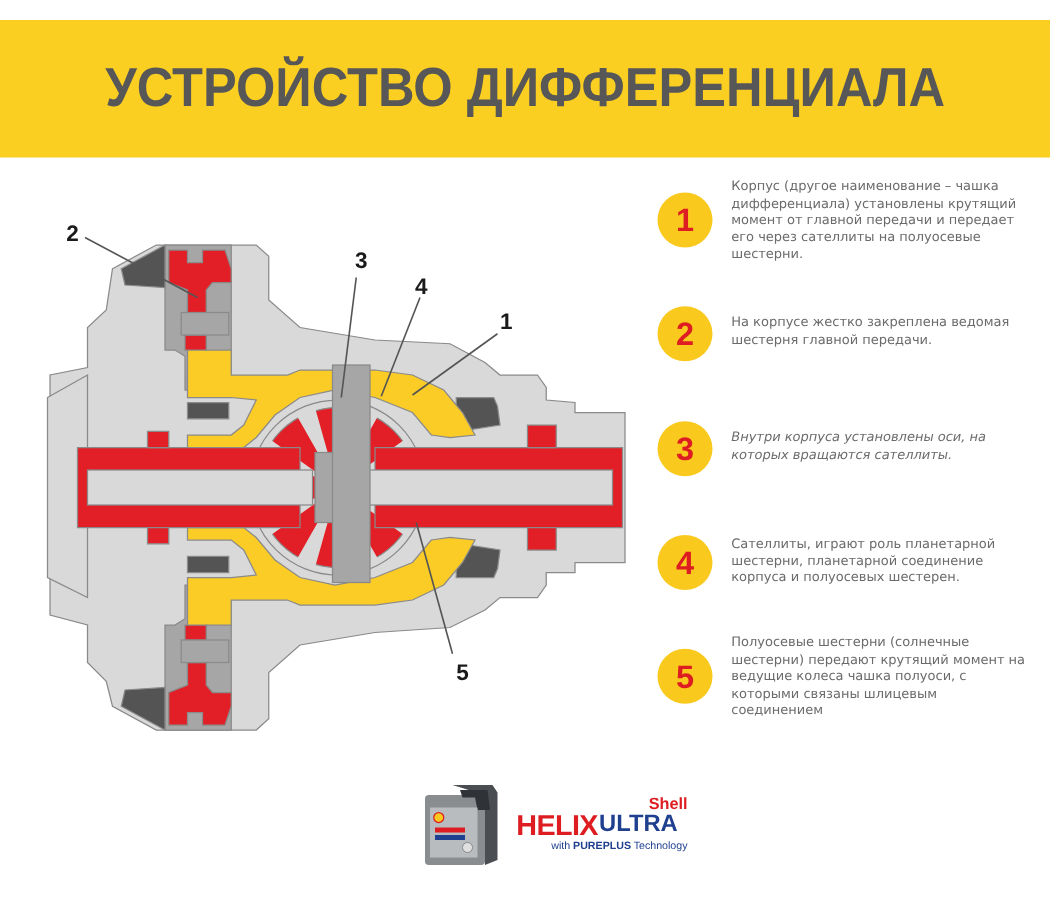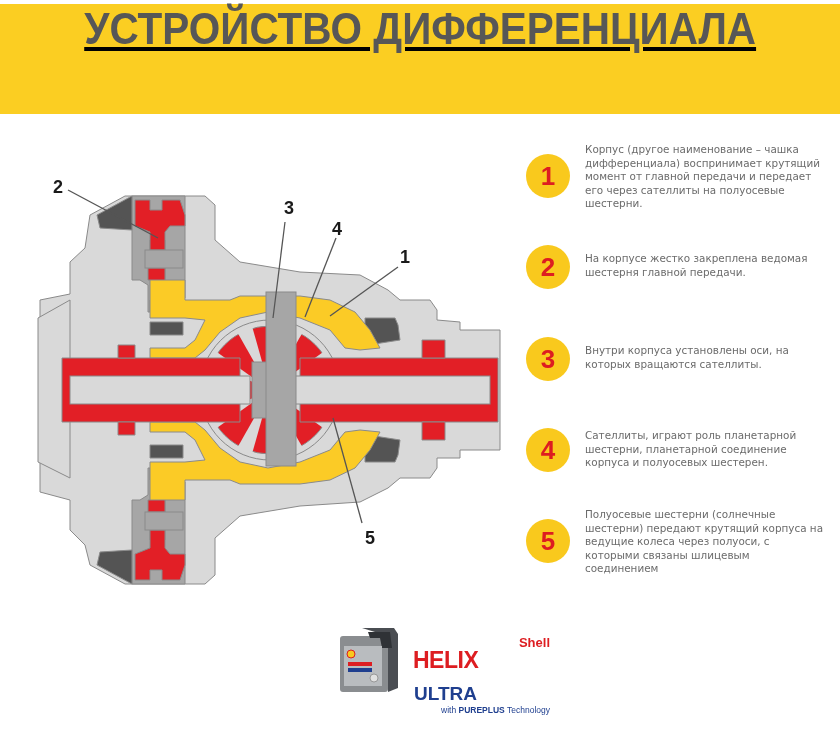--- a/index.html
+++ b/index.html
@@ -1,22 +1,22 @@
 <!DOCTYPE html>
 <html><head>
 <meta charset="utf-8">
 <style>
   * { box-sizing: border-box; margin: 0; padding: 0; }
   html, body { width: 840px; height: 734px; background: #ffffff; overflow: hidden; }
   body { position: relative; font-family: "DejaVu Sans", sans-serif; }
 
   .header {
-    position: absolute; left: 0; top: 4px; width: 840px; height: 110px;
+    position: absolute; left: 0; top: 16px; width: 840px; height: 110px;
     background: #fbce22;
-    display: flex; justify-content: center; text-decoration: underline;
+    display: flex; align-items: center; justify-content: center;
   }
   .header-title {
     font-family: "Liberation Sans", sans-serif;
     font-weight: bold;
     font-size: 44px;
     color: #575757;
     letter-spacing: 0px;
     transform: scaleX(0.92);
     white-space: nowrap;
   }
@@ -57,28 +57,28 @@
   .bottle {
     position: absolute; left: 8px; top: 8px; width: 64px; height: 68px;
   }
   .brand {
     position: absolute; left: 83px; top: 18px;
   }
   .brand-shell {
     font-family: "Liberation Sans", sans-serif; font-weight: bold;
     font-size: 13px; color: #dd1d21; line-height: 13px; text-align: right;
   }
-  .brand-row { display: flex; align-items: flex-start; line-height: 22px; flex-direction: column; }
+  .brand-row { display: flex; align-items: center; line-height: 22px; }
   .brand-helix {
     font-family: "Liberation Sans", sans-serif; font-weight: bold;
     font-size: 23px; color: #dd1d21; letter-spacing: -0.5px;
   }
   .brand-ultra {
     font-family: "Liberation Sans", sans-serif; font-weight: bold;
-    font-size: 19px; color: #1f3f8f; margin-left: 1px; margin-top: 12px;
+    font-size: 19px; color: #1f3f8f; margin-left: 1px;
   }
   .brand-sub {
     font-family: "Liberation Sans", sans-serif;
     font-size: 8.5px; color: #1f3f8f; line-height: 10px; white-space: nowrap; margin-left: 28px;
   }
   .brand-sub b { font-weight: bold; }
 </style>
 </head>
 <body>
 
@@ -157,37 +157,37 @@
   <span class="callout-num" style="left:53px; top:57px;">2</span>
   <span class="callout-num" style="left:284px; top:78px;">3</span>
   <span class="callout-num" style="left:332px; top:99px;">4</span>
   <span class="callout-num" style="left:400px; top:127px;">1</span>
   <span class="callout-num" style="left:365px; top:408px;">5</span>
 </div>
 
 <div class="legend">
   <div class="legend-item" style="top:0px;">
     <div class="badge" style="top:14px;">1</div>
-    <div class="legend-text" style="top:3px;">Корпус (другое наименование – чашка дифференциала) воспринимает крутящий момент от главной передачи и передает его через сателлиты на полуосевые шестерни.</div>
+    <div class="legend-text" style="top:3px;">Корпус (другое наименование – чашка дифференциала) установлены крутящий момент от главной передачи и передает его через сателлиты на полуосевые шестерни.</div>
   </div>
   <div class="legend-item" style="top:100px;">
     <div class="badge" style="top:5px;">2</div>
     <div class="legend-text" style="top:12px;">На корпусе жестко закреплена ведомая шестерня главной передачи.</div>
   </div>
   <div class="legend-item" style="top:195px;">
     <div class="badge" style="top:2px;">3</div>
-    <div class="legend-text" style="top:9px;">Внутри корпуса установлены оси, на которых вращаются сателлиты.</div>
+    <div class="legend-text" style="top:9px;font-style:italic;">Внутри корпуса установлены оси, на которых вращаются сателлиты.</div>
   </div>
   <div class="legend-item" style="top:285px;">
     <div class="badge" style="top:3px;">4</div>
     <div class="legend-text" style="top:4px;">Сателлиты, играют роль планетарной шестерни, планетарной соединение корпуса и полуосевых шестерен.</div>
   </div>
   <div class="legend-item" style="top:365px;">
     <div class="badge" style="top:14px;">5</div>
-    <div class="legend-text" style="top:3px;">Полуосевые шестерни (солнечные шестерни) передают крутящий корпуса на ведущие колеса через полуоси, с которыми связаны шлицевым соединением</div>
+    <div class="legend-text" style="top:3px;">Полуосевые шестерни (солнечные шестерни) передают крутящий момент на ведущие колеса чашка полуоси, с которыми связаны шлицевым соединением</div>
   </div>
 </div>
 
 <div class="logo">
   <svg class="bottle" viewBox="0 0 64 68">
     <rect x="2" y="10" width="48" height="56" rx="3" fill="#8a8d90"></rect>
     <path d="M24,2 L56,2 L60,8 L60,62 L50,66 L50,10 Z" fill="#4a4d52"></path>
     <path d="M30,6 L52,6 L54,22 L44,22 L42,12 L32,12 Z" fill="#2f3236"></path>
     <rect x="6" y="20" width="38" height="40" fill="#b9bcbf"></rect>
     <circle cx="13" cy="28" r="4" fill="#f9c91d" stroke="#dd1d21" stroke-width="1"></circle>

